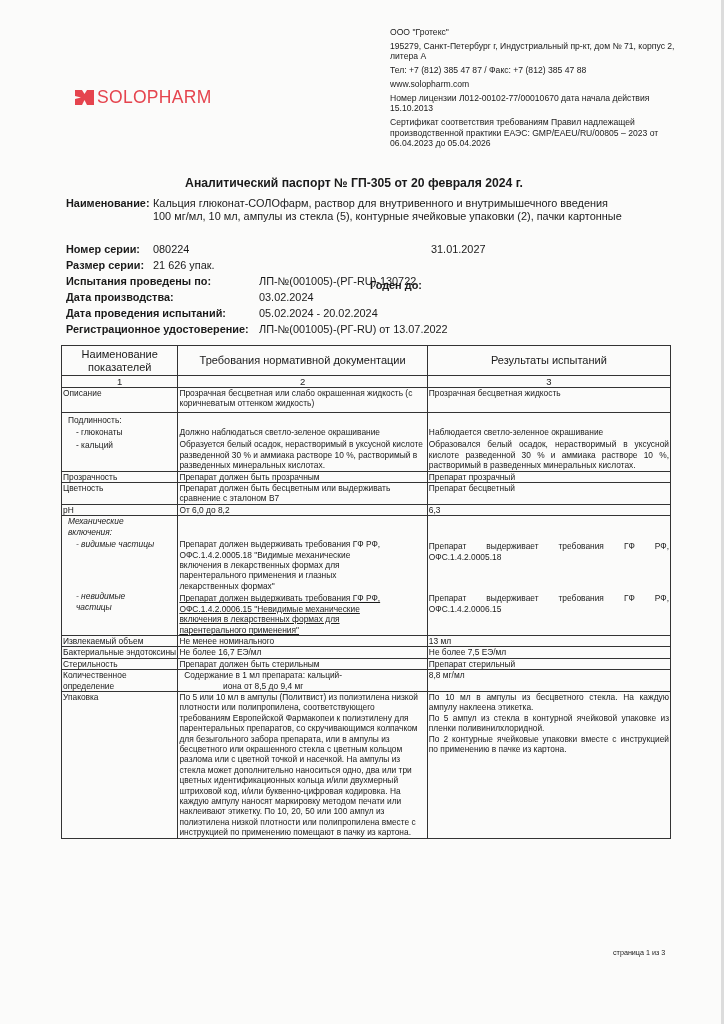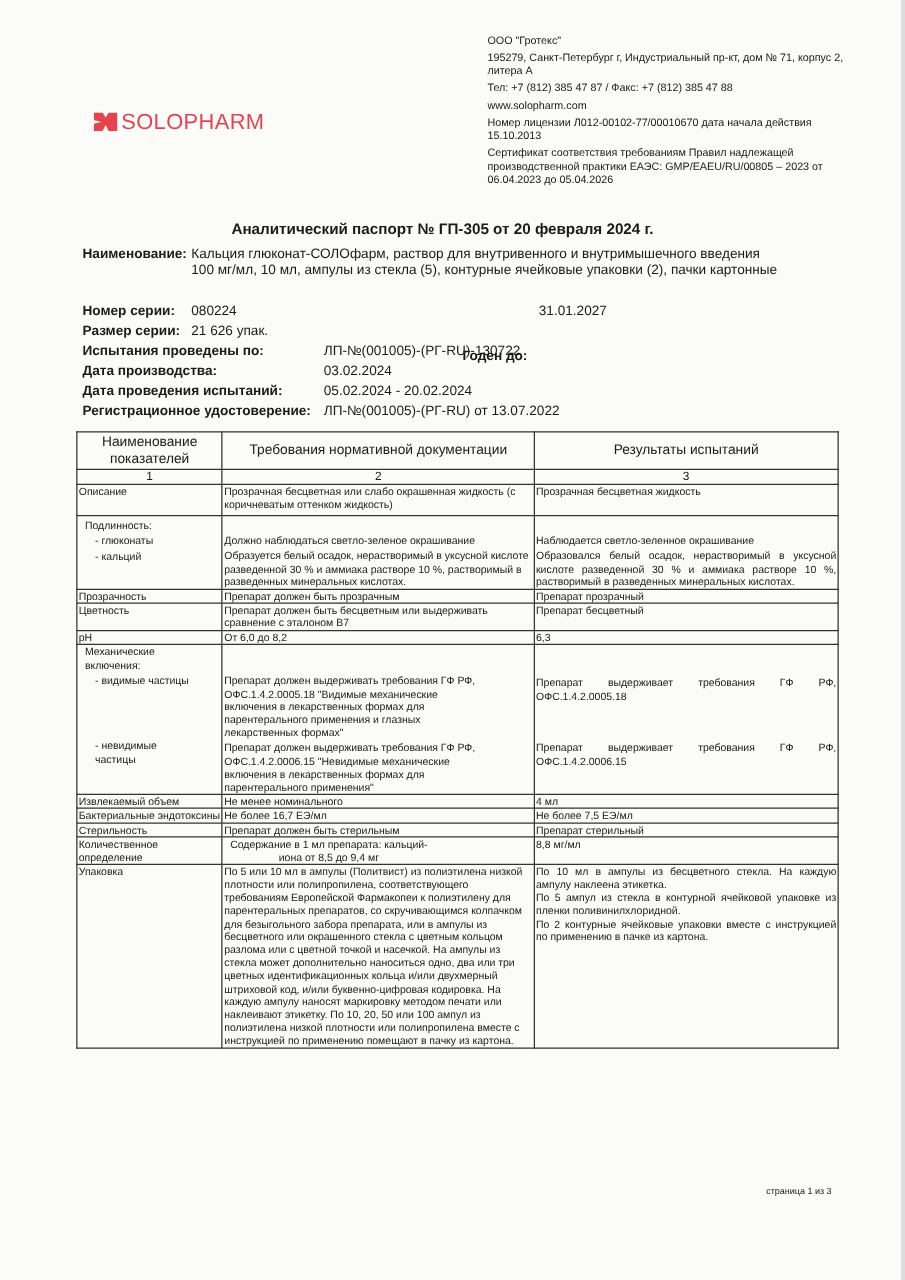--- a/index.html
+++ b/index.html
@@ -122,41 +122,41 @@
     <td>Цветность</td>
     <td>Препарат должен быть бесцветным или выдерживать сравнение с эталоном В7</td>
     <td>Препарат бесцветный</td>
   </tr>
   <tr>
     <td>pH</td>
     <td>От 6,0 до 8,2</td>
     <td>6,3</td>
   </tr>
   <tr>
-    <td style="padding-left:6px;">
+    <td style="padding-left:6px;font-style:italic;">
       <div style="width:75px;">Механические включения:</div>
       <div class="ind" style="padding-top:2px;">- видимые частицы</div>
       <div style="height:42px;"></div>
       <div class="ind" style="width:70px;">- невидимые частицы</div>
     </td>
     <td>
       <div style="height:23px;"></div>
       <div style="width:215px;margin-bottom:2px;">Препарат должен выдерживать требования ГФ РФ, ОФС.1.4.2.0005.18 "Видимые механические включения в лекарственных формах для парентерального применения и глазных лекарственных формах"</div>
-      <div style="width:215px;">Препарат должен выдерживать требования ГФ РФ, ОФС.1.4.2.0006.15 "Невидимые механические включения в лекарственных формах для парентерального применения"</div>
+      <div style="width:215px;text-decoration:underline;">Препарат должен выдерживать требования ГФ РФ, ОФС.1.4.2.0006.15 "Невидимые механические включения в лекарственных формах для парентерального применения"</div>
     </td>
     <td>
       <div style="height:25px;"></div>
       <div class="just" style="height:52px;">Препарат выдерживает требования ГФ РФ, ОФС.1.4.2.0005.18</div>
       <div class="just">Препарат выдерживает требования ГФ РФ, ОФС.1.4.2.0006.15</div>
     </td>
   </tr>
   <tr>
     <td>Извлекаемый объем</td>
     <td>Не менее номинального</td>
-    <td>4 мл</td>
+    <td>13 мл</td>
   </tr>
   <tr>
     <td>Бактериальные эндотоксины</td>
     <td>Не более 16,7 ЕЭ/мл</td>
     <td>Не более 7,5 ЕЭ/мл</td>
   </tr>
   <tr>
     <td>Стерильность</td>
     <td>Препарат должен быть стерильным</td>
     <td>Препарат стерильный</td>

